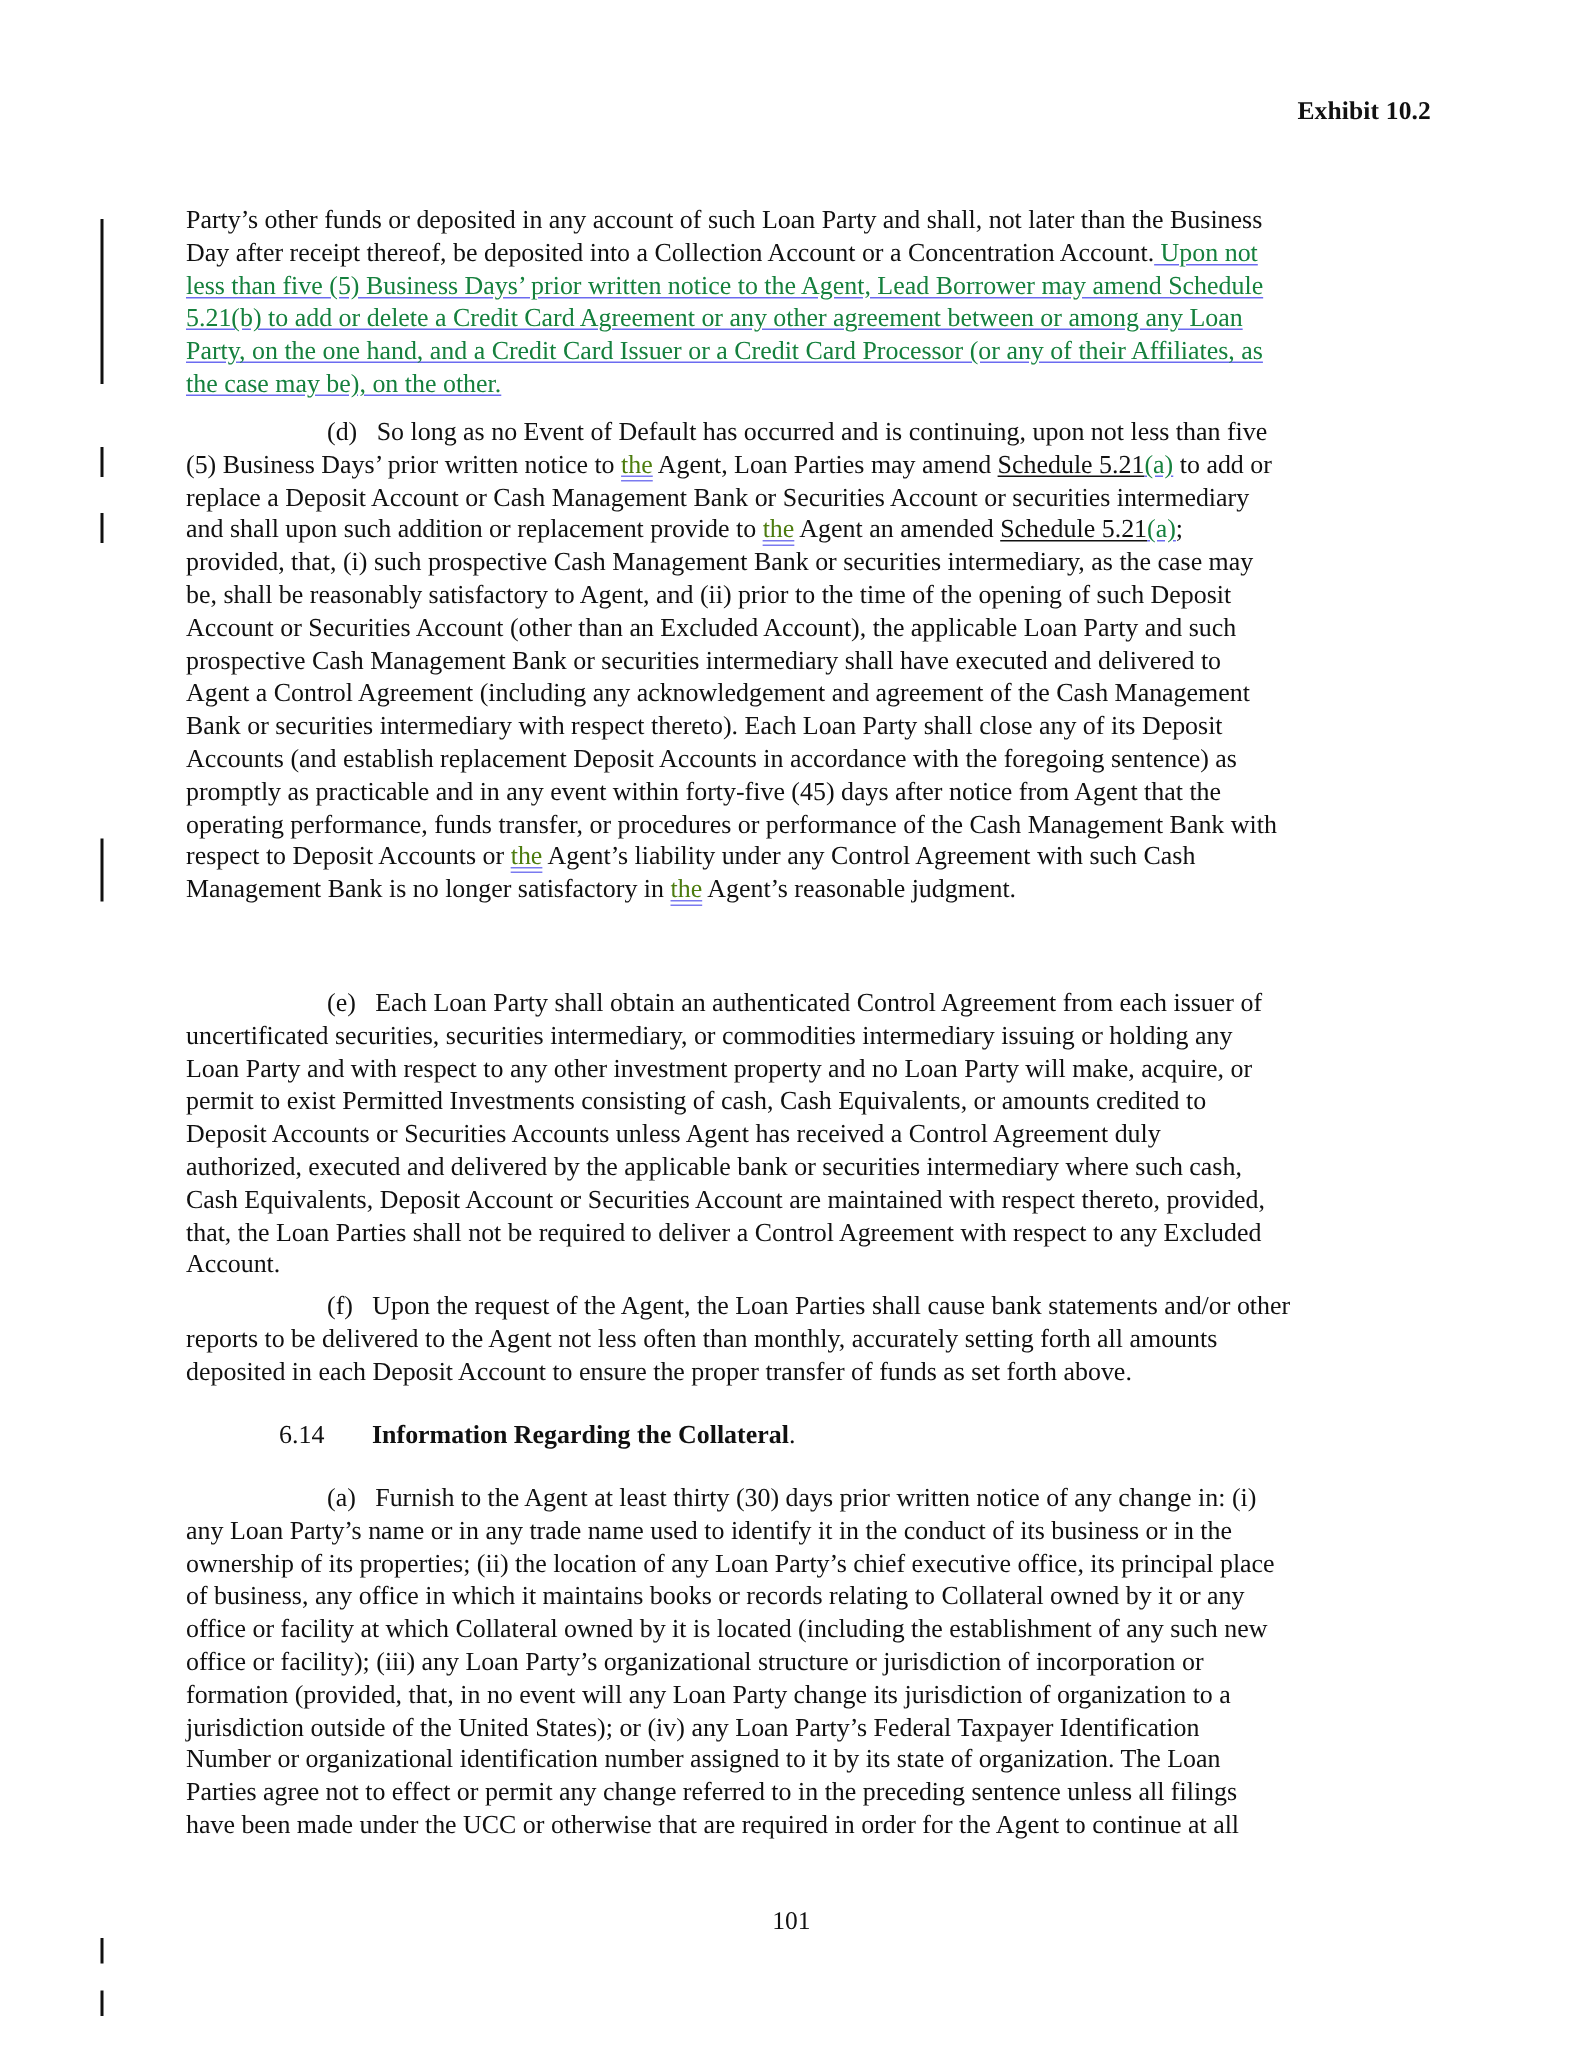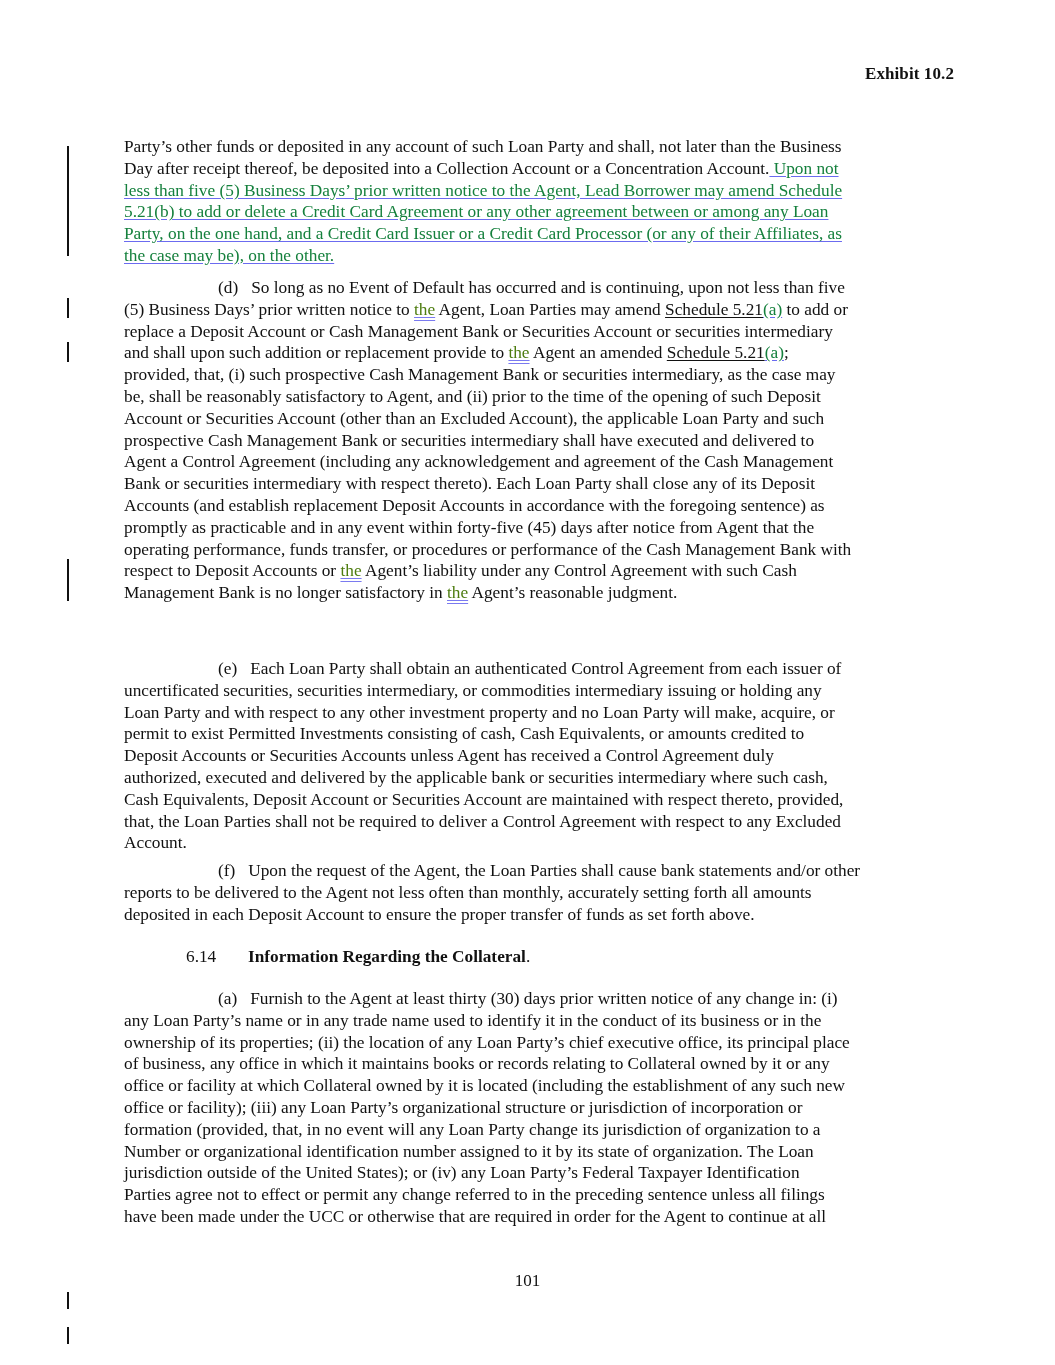--- a/index.html
+++ b/index.html
@@ -147,21 +147,21 @@
   </div>
 
   <div class="body-text" style="top:988px;">
     <span class="line"><span class="indent"></span><span>(a)</span>&nbsp;&nbsp;&nbsp;<span>Furnish to the Agent at least thirty (30) days prior written notice of any change in: (i)</span></span>
     <span class="line">any Loan Party’s name or in any trade name used to identify it in the conduct of its business or in the</span>
     <span class="line">ownership of its properties; (ii) the location of any Loan Party’s chief executive office, its principal place</span>
     <span class="line">of business, any office in which it maintains books or records relating to Collateral owned by it or any</span>
     <span class="line">office or facility at which Collateral owned by it is located (including the establishment of any such new</span>
     <span class="line">office or facility); (iii) any Loan Party’s organizational structure or jurisdiction of incorporation or</span>
     <span class="line">formation (provided, that, in no event will any Loan Party change its jurisdiction of organization to a</span>
+    <span class="line">jurisdiction outside of the United States); or (iv) any Loan Party’s Federal Taxpayer Identification</span>
     <span class="line">Number or organizational identification number assigned to it by its state of organization. The Loan</span>
-    <span class="line">jurisdiction outside of the United States); or (iv) any Loan Party’s Federal Taxpayer Identification</span>
     <span class="line">Parties agree not to effect or permit any change referred to in the preceding sentence unless all filings</span>
     <span class="line">have been made under the UCC or otherwise that are required in order for the Agent to continue at all</span>
   </div>
 
   <div class="page-number">101</div>
 
 </div>
 
 </body></html>

